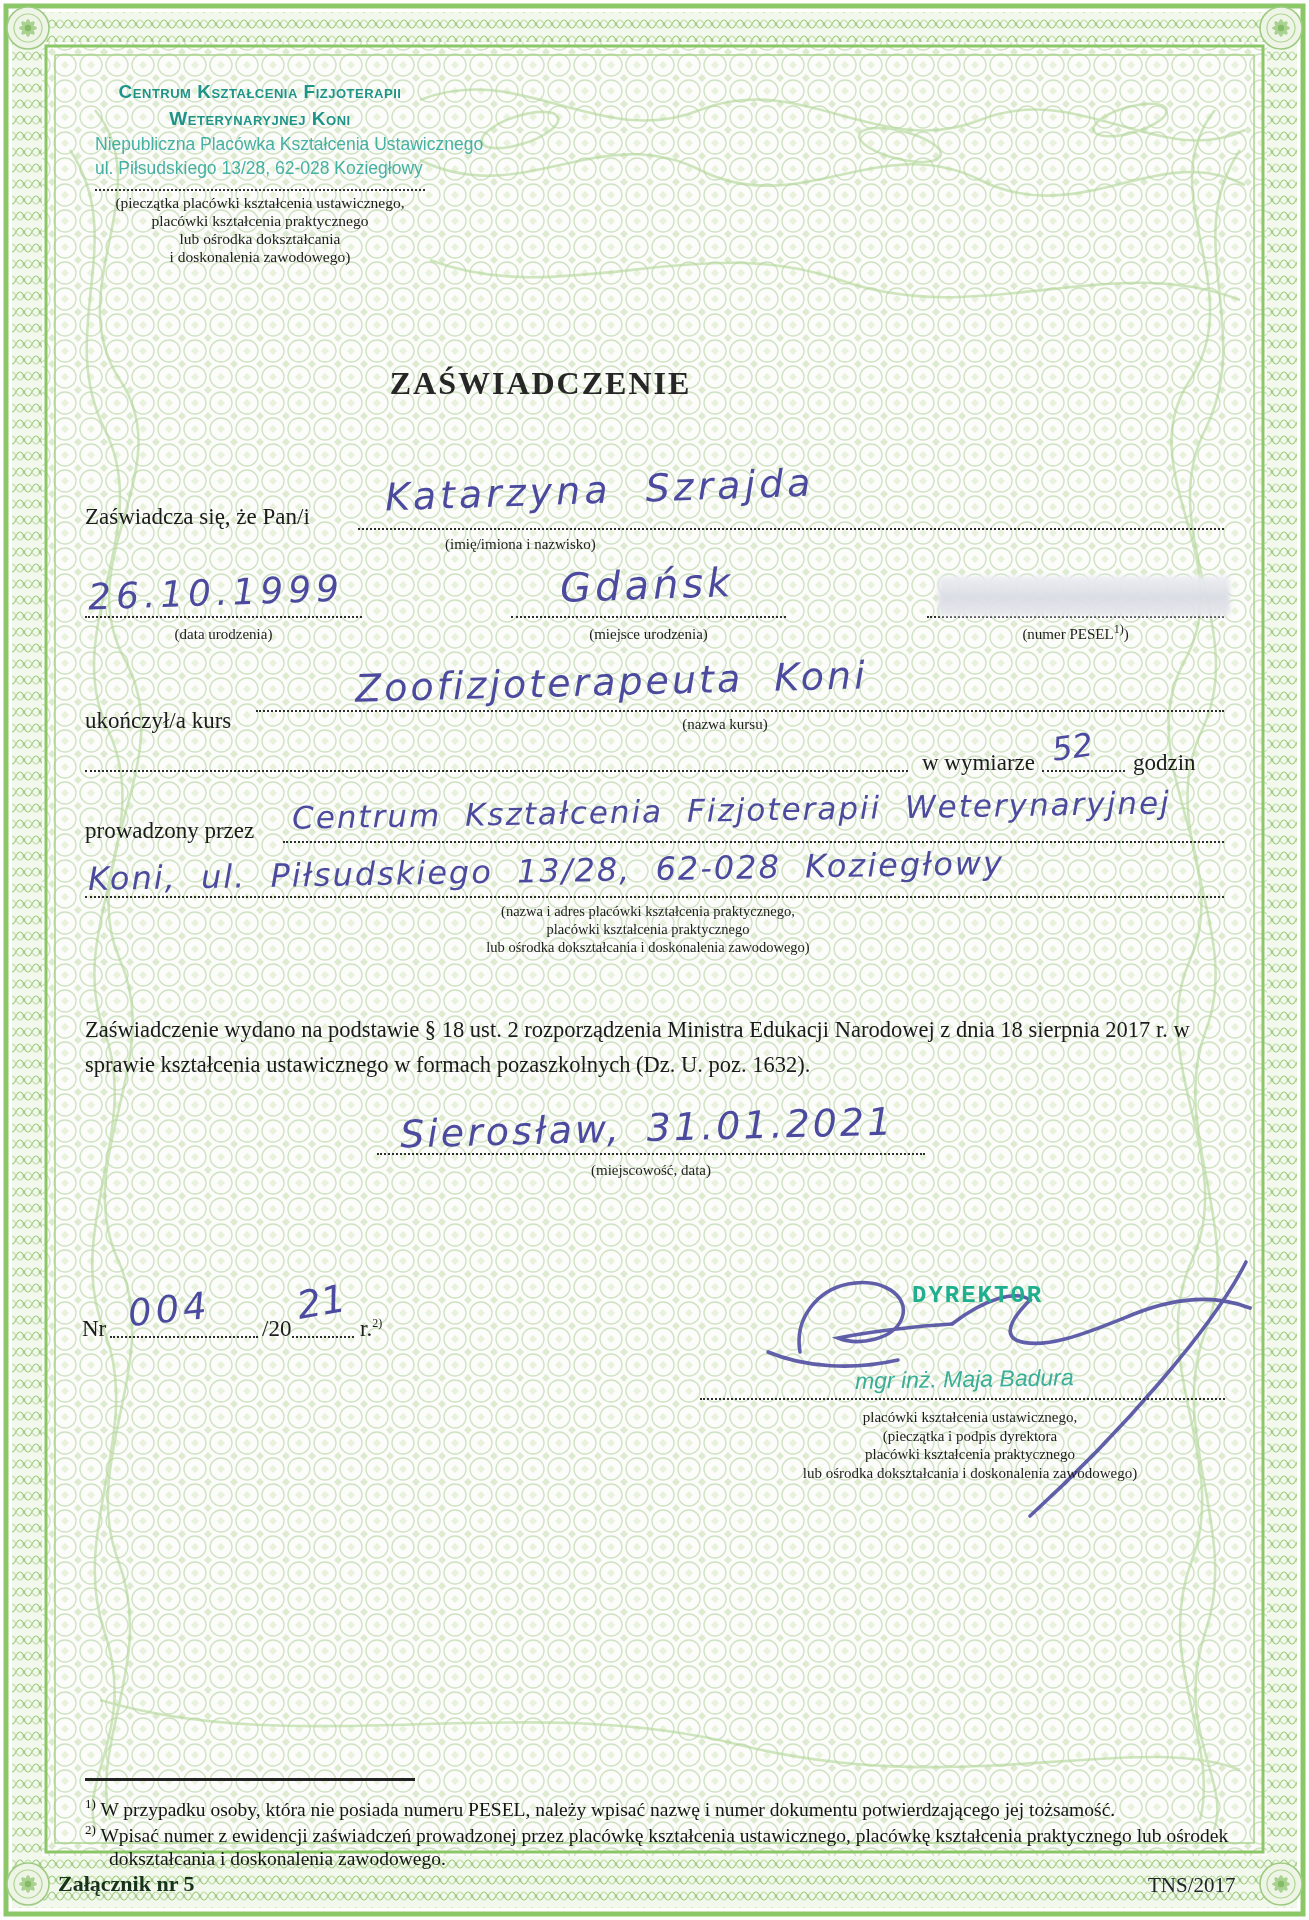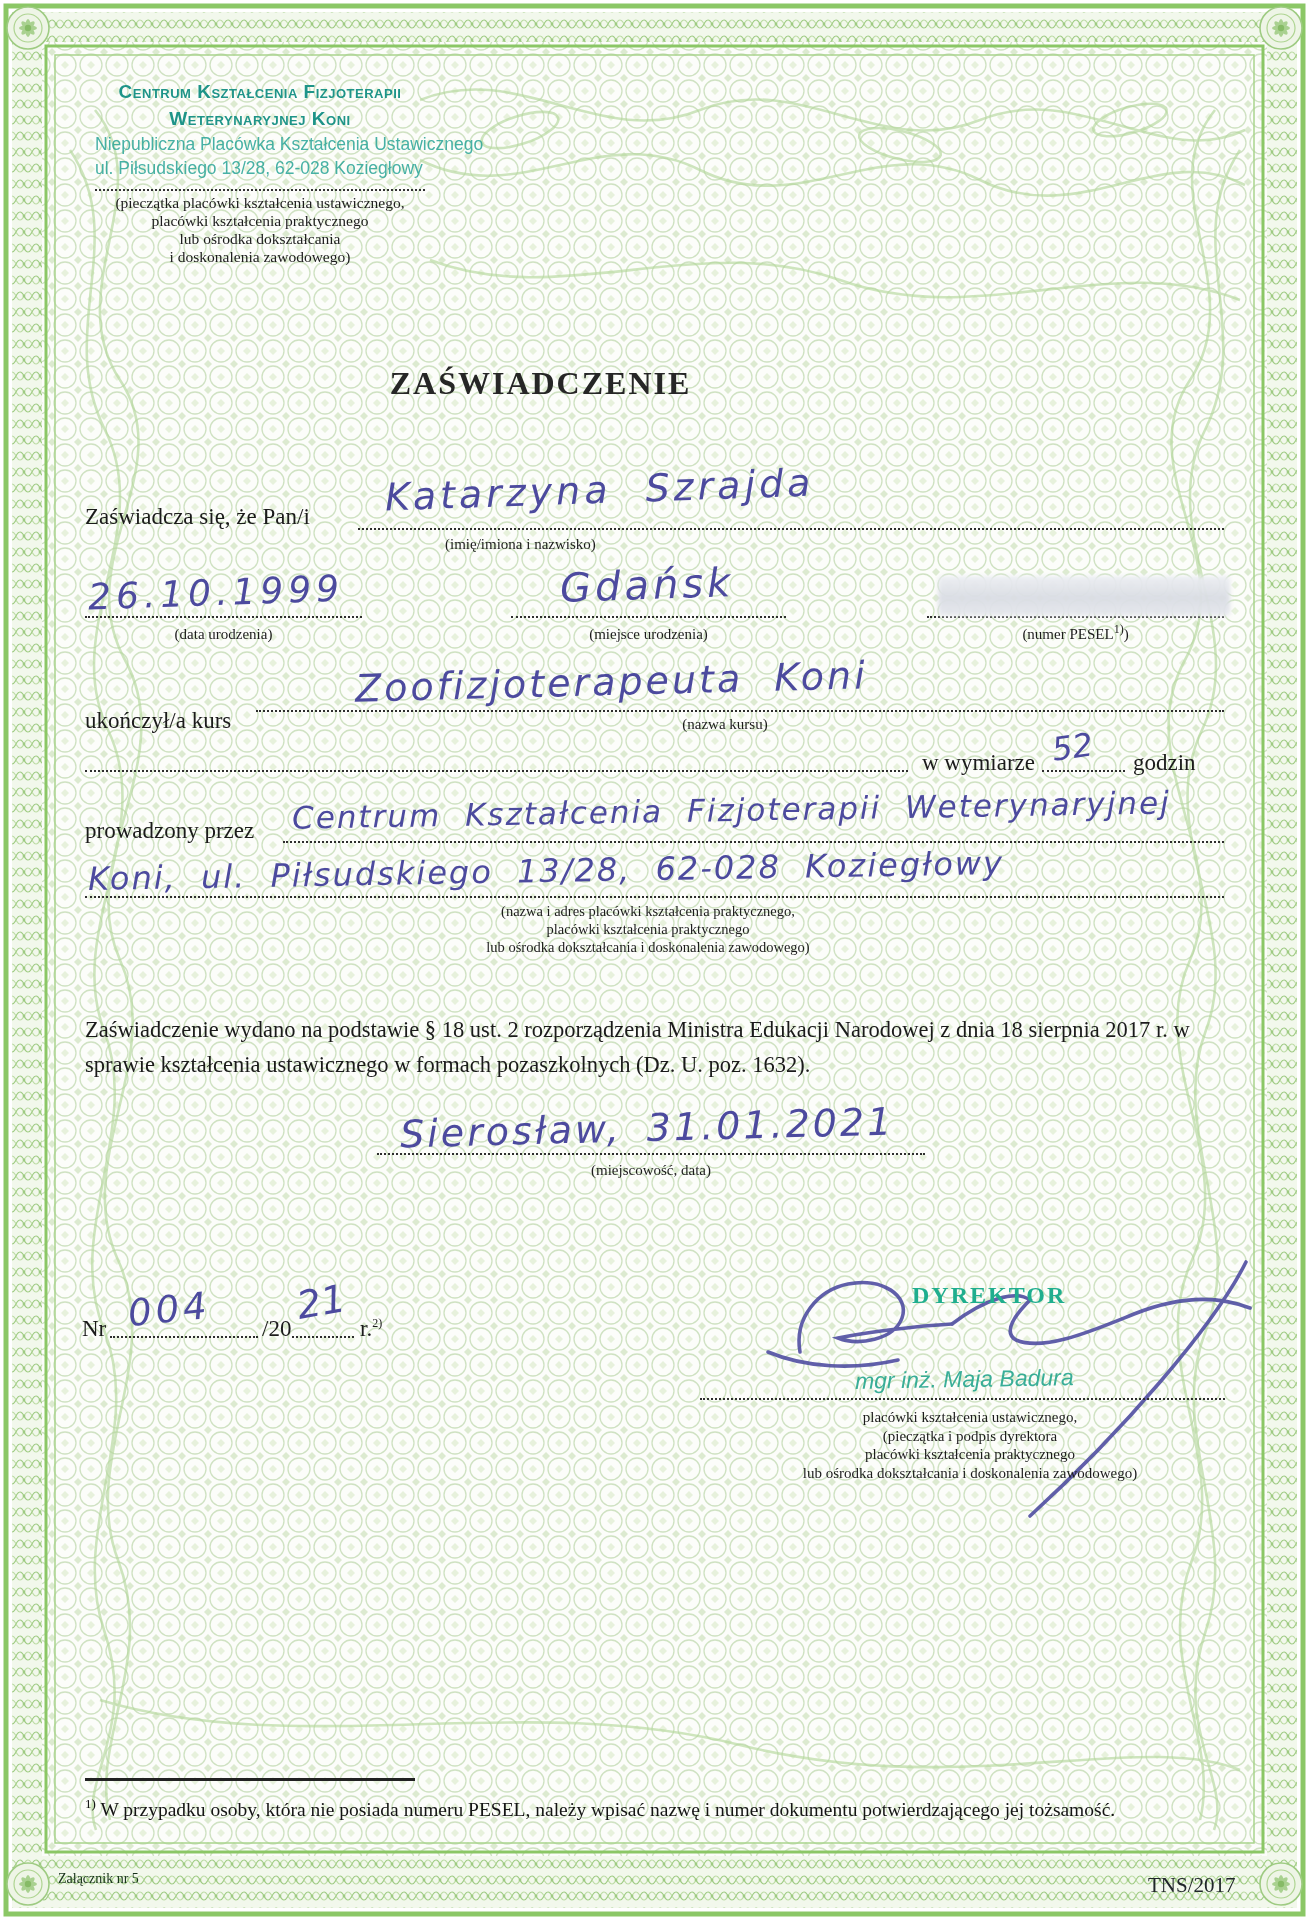--- a/index.html
+++ b/index.html
@@ -28,26 +28,26 @@
   .title-main{left:0;top:365px;width:1081px;text-align:center;font-weight:bold;
         font-size:32px;letter-spacing:2px;color:#262626;}
   .title-sub{left:0;top:412px;width:1309px;text-align:center;font-weight:bold;
         font-size:25px;color:#262626;}
 
   .legal{left:85px;top:1012px;width:1142px;font-size:22.5px;line-height:35px;color:#1a1a1a;z-index:2;}
 
   .fn{font-size:19.5px;line-height:23px;color:#141414;padding-left:24px;text-indent:-24px;}
   .fn .fn-sup{font-size:13px;vertical-align:super;}
 
-  .dyrektor{font-family:Liberation Serif, serif;font-weight:bold;font-size:24px;
+  .dyrektor{font-family:Liberation Mono, monospace;font-weight:bold;font-size:24px;
         letter-spacing:2px;color:#1fae8e;}
   .dir-name{font-family:"Liberation Sans",sans-serif;font-style:italic;font-size:23px;
         color:#2aa890;opacity:.92;white-space:nowrap;}
 
-  .foot-attach{font-weight:normal;font-size:14px;color:#17321a;text-align:center;}
+  .foot-attach{font-weight:bold;font-size:22px;color:#17321a;text-align:center;}
   .foot-code{font-size:21px;color:#20262a;}
 
   .blurbox{background:linear-gradient(180deg,#eceef3 0%,#dadde4 55%,#e6e8ee 100%);
         filter:blur(2px);border-radius:4px;opacity:.95;}
 </style>
 </head>
 <body>
 
 <div class="page">
 
@@ -199,17 +199,21 @@
     <div>(pieczątka i podpis dyrektora</div>
     <div>placówki kształcenia praktycznego</div>
     <div>lub ośrodka dokształcania i doskonalenia zawodowego)</div>
   </div>
 
   <div class="abs" style="left:85px;top:1778px;width:330px;height:3px;background:#222;"></div>
   <div class="abs fn" style="left:85px;top:1792px;width:1150px;">
     <span class="fn-sup">1)</span>
     <span>W przypadku osoby, która nie posiada numeru PESEL, należy wpisać nazwę i numer dokumentu potwierdzającego jej tożsamość.</span>
   </div>
+  <div class="abs fn" style="left:85px;top:1818px;width:1150px;">
+    <span class="fn-sup">2)</span>
+    <span>Wpisać numer z ewidencji zaświadczeń prowadzonej przez placówkę kształcenia ustawicznego, placówkę kształcenia praktycznego lub ośrodek dokształcania i doskonalenia zawodowego.</span>
+  </div>
 
   <div class="abs foot-attach" style="left:58px;top:1871px;">Załącznik nr 5</div>
   <div class="abs foot-code" style="left:1148px;top:1873px;">TNS/2017</div>
 
 </div>
 
 </body></html>

